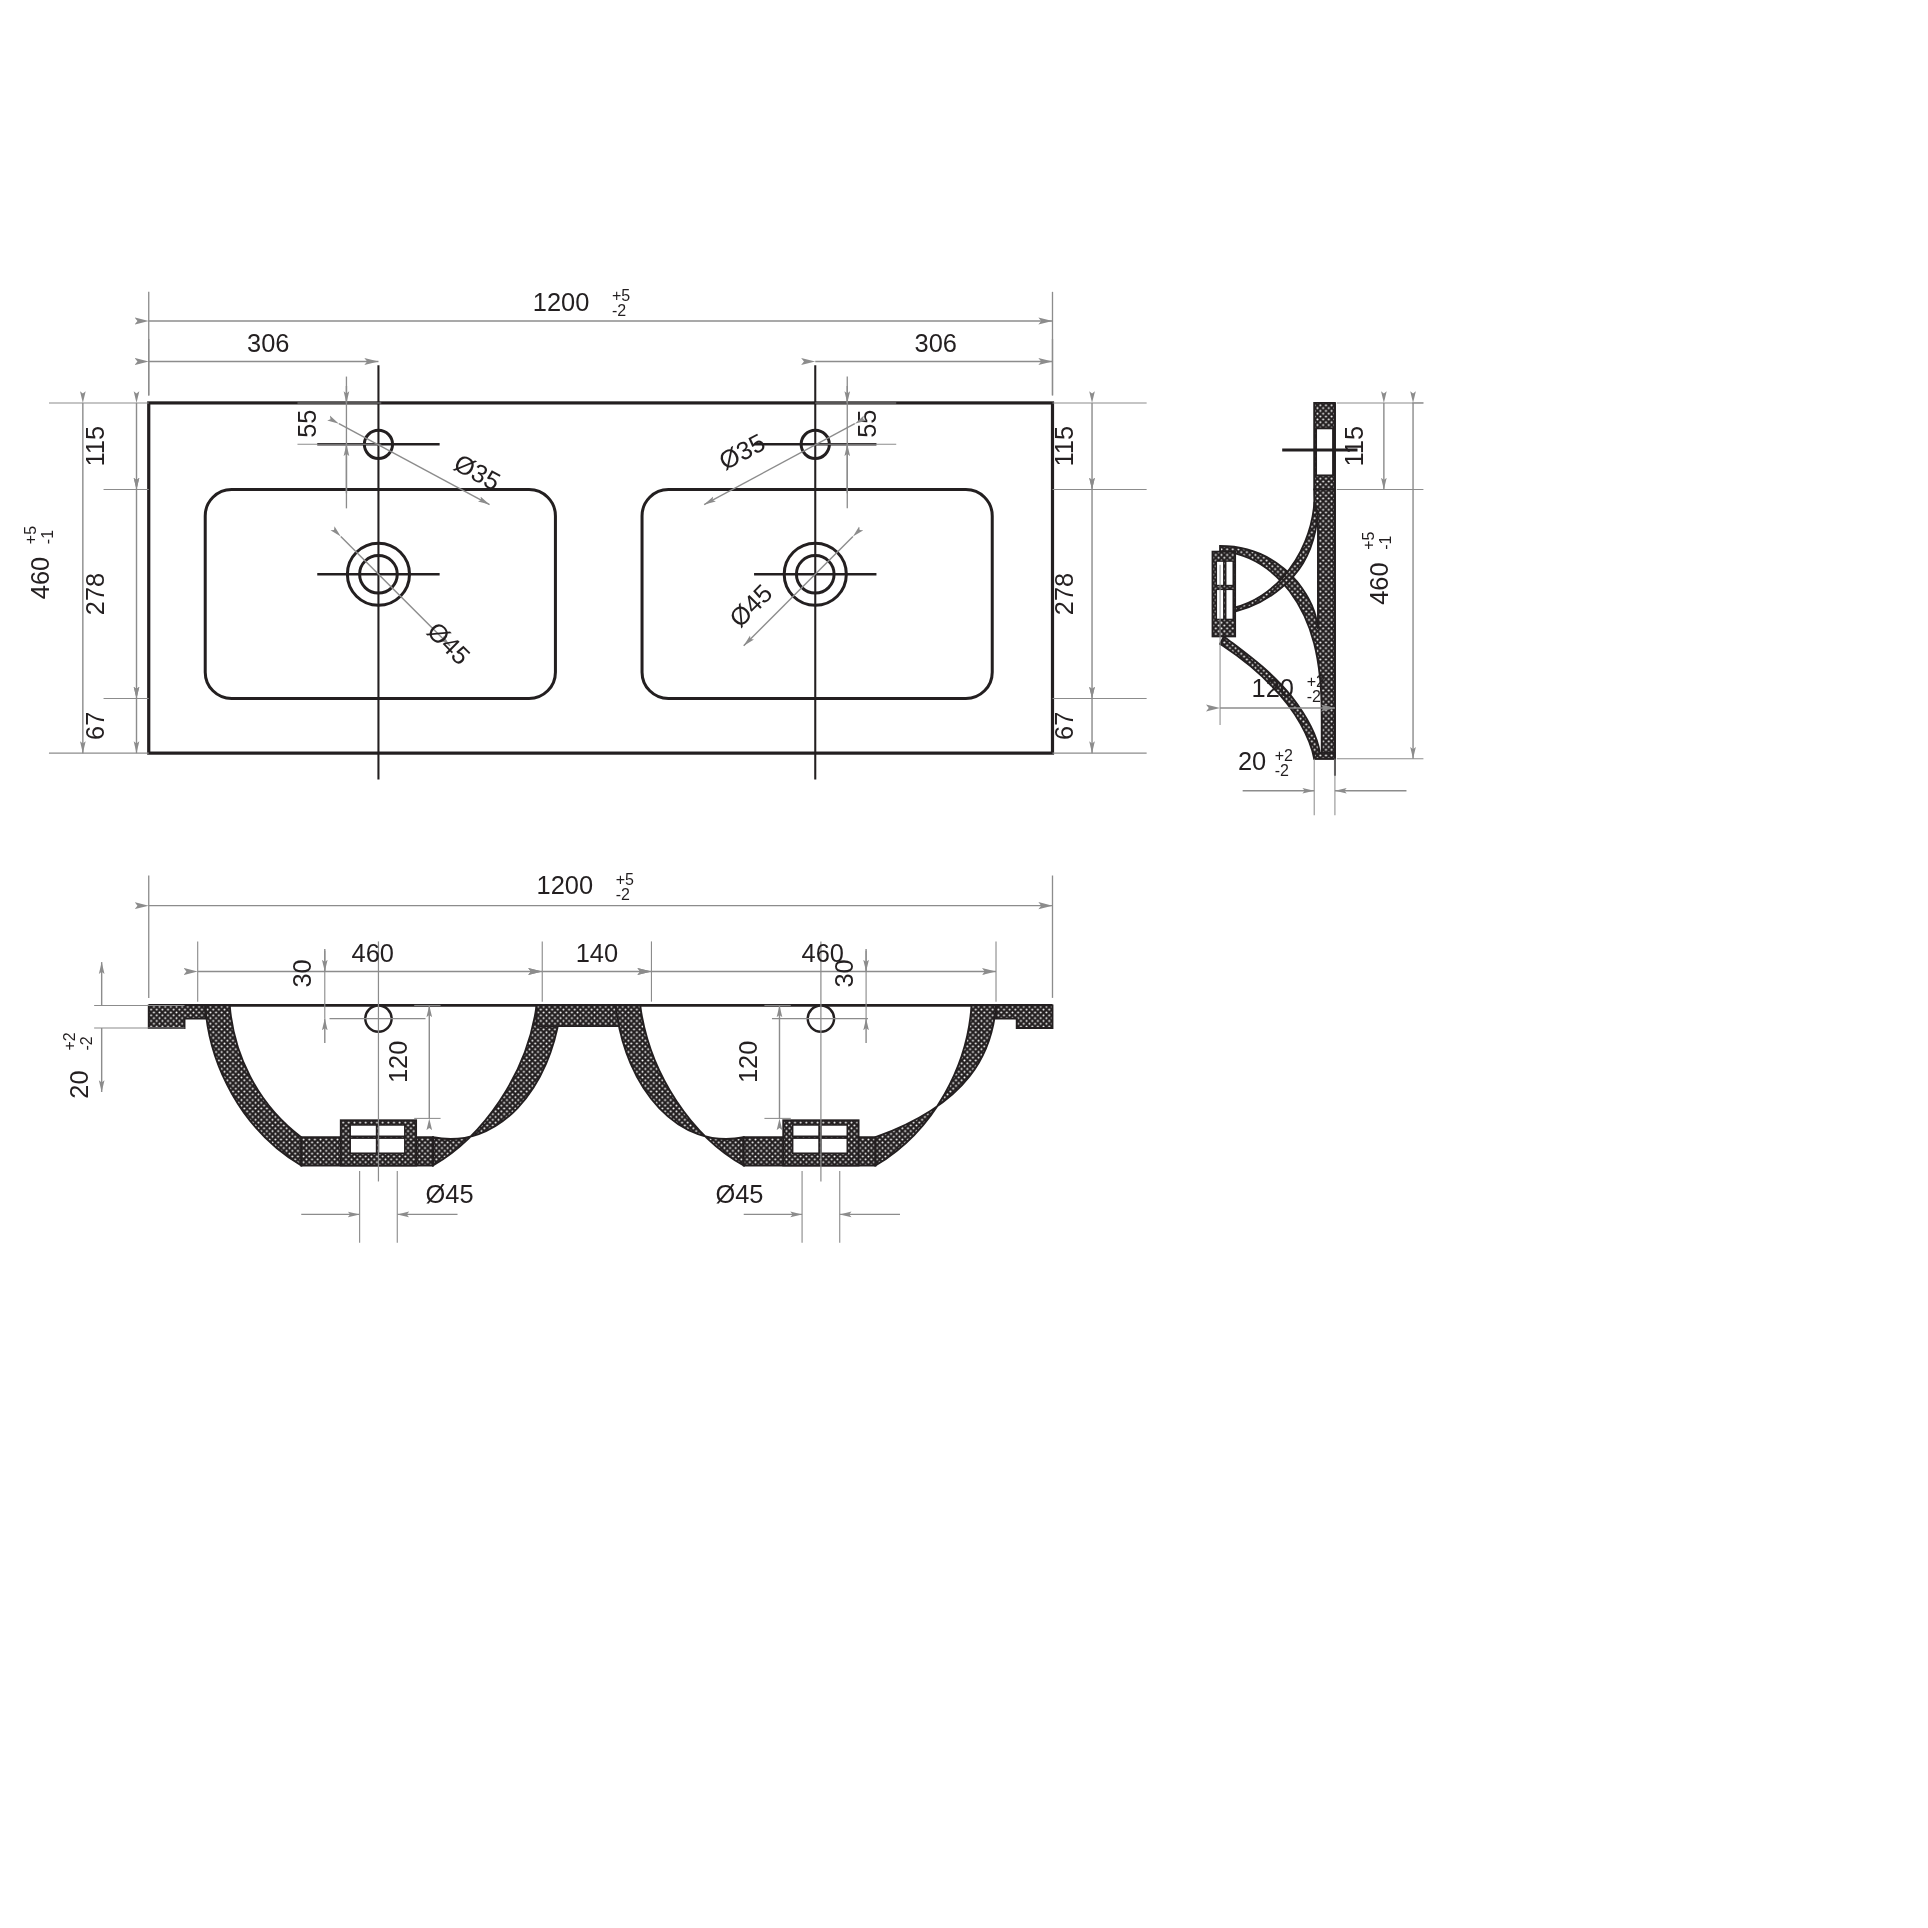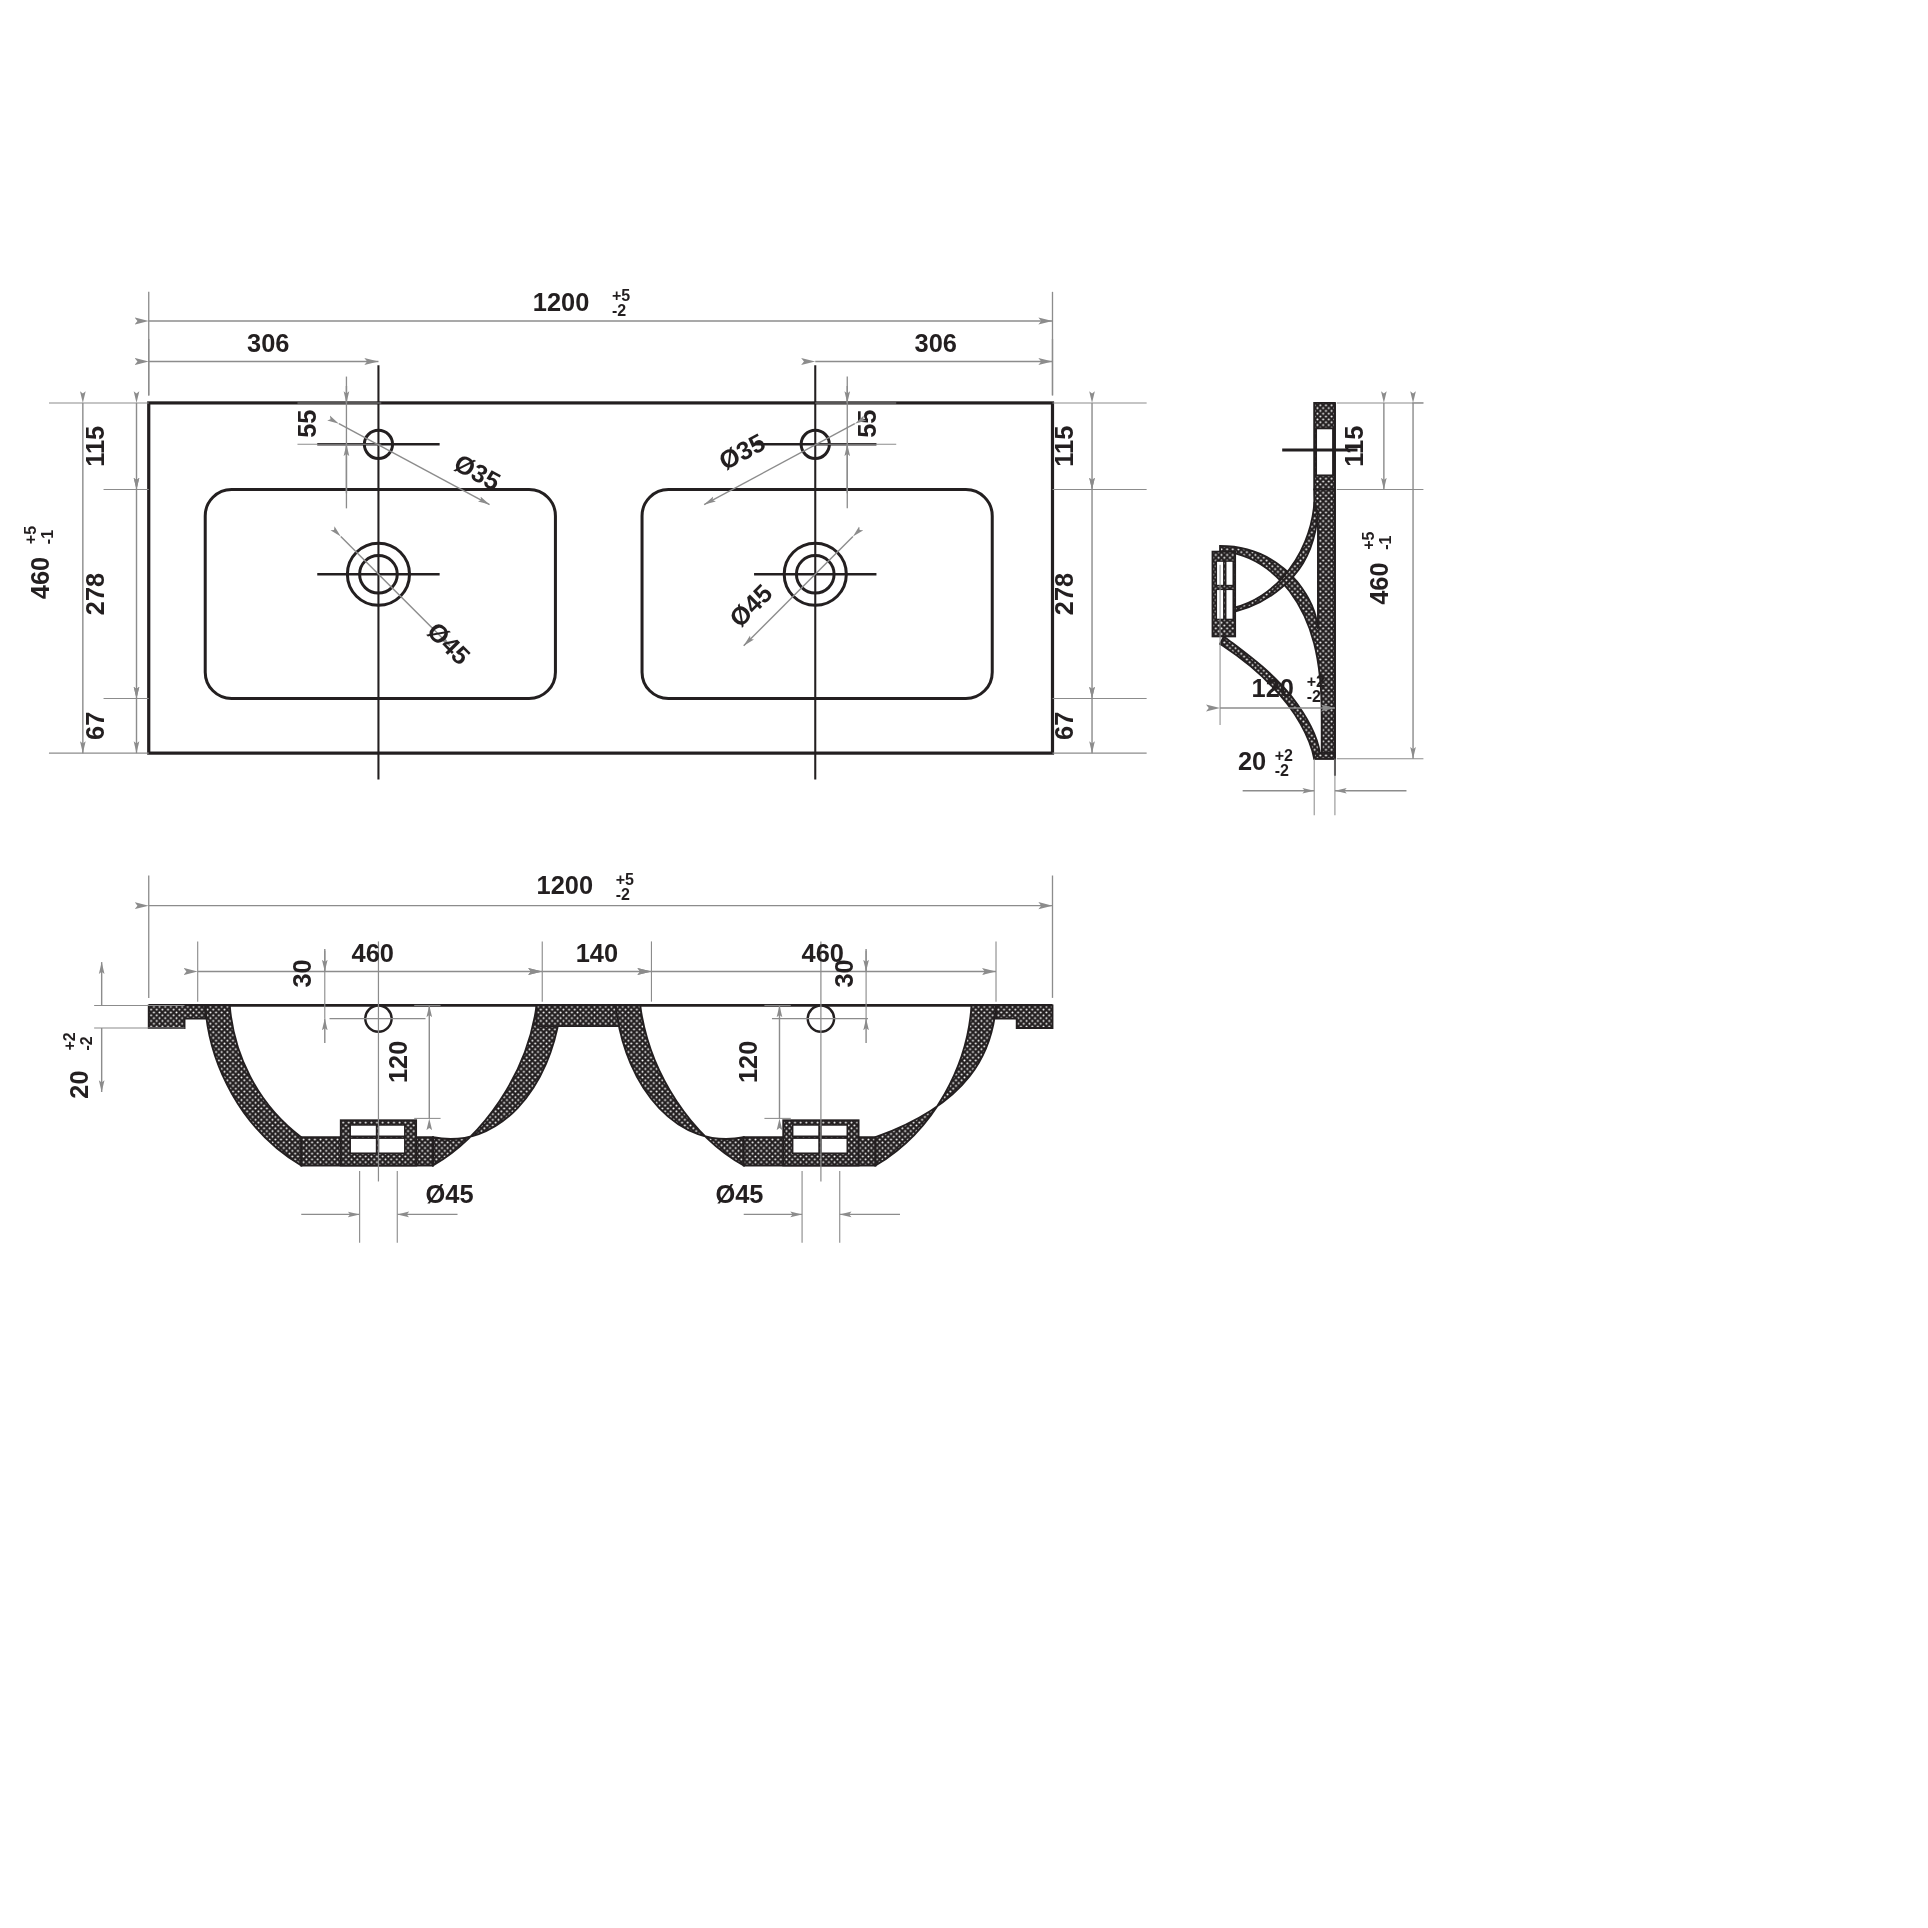--- a/index.html
+++ b/index.html
@@ -1,17 +1,17 @@
 <!DOCTYPE html>
 <html style="font-size:15px"><head>
 <meta charset="utf-8">
 <style>
   html,body{margin:0;padding:0;background:#ffffff;}
   body{width:1928px;height:1928px;font-family:"Liberation Sans",sans-serif;overflow:hidden;}
-  #sheet{position:relative;width:1928px;height:1676px;background:#fff;font-weight:bold;}
+  #sheet{position:relative;width:1928px;height:1676px;background:#fff;}
   svg{display:block;}
   .dimtext{font-family:"Liberation Sans",sans-serif;font-size:27px;fill:#231f20;}
   .toltext{font-family:"Liberation Sans",sans-serif;font-size:17px;fill:#231f20;}
 </style>
 </head>
 <body>
 
 <div id="sheet">
 <svg width="1928" height="1928" viewBox="0 0 2048 2048" xmlns="http://www.w3.org/2000/svg">
 

